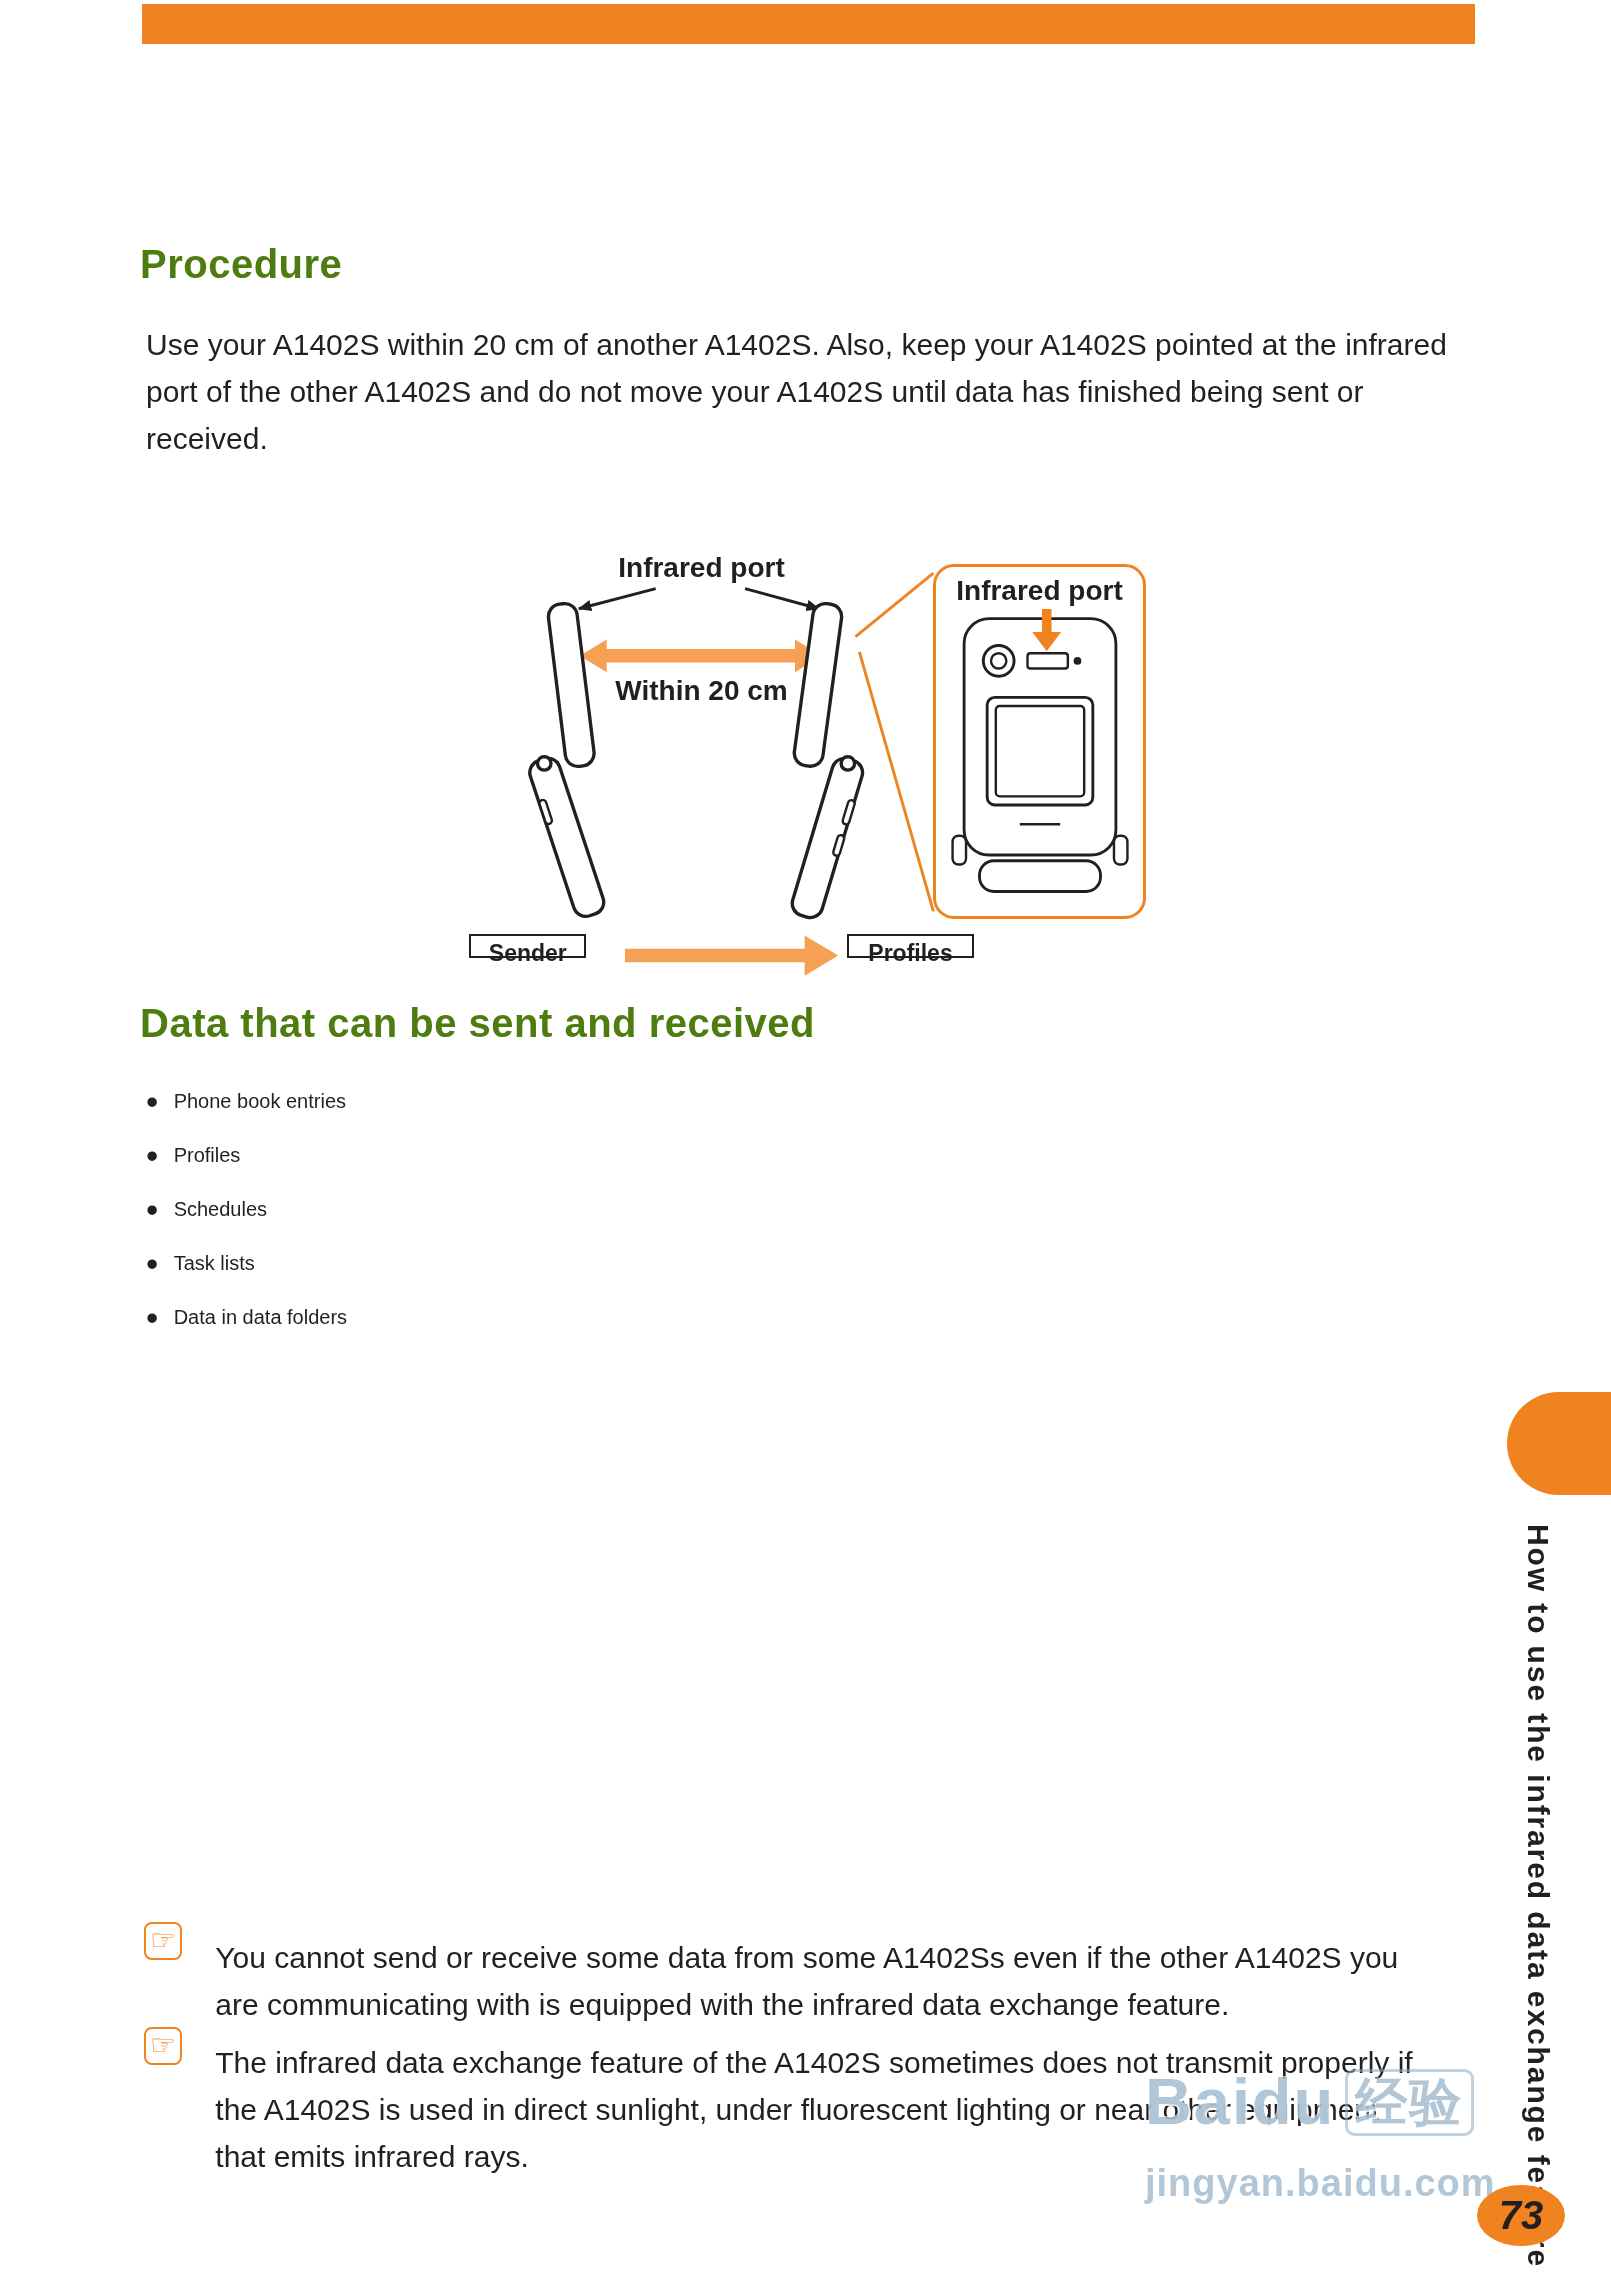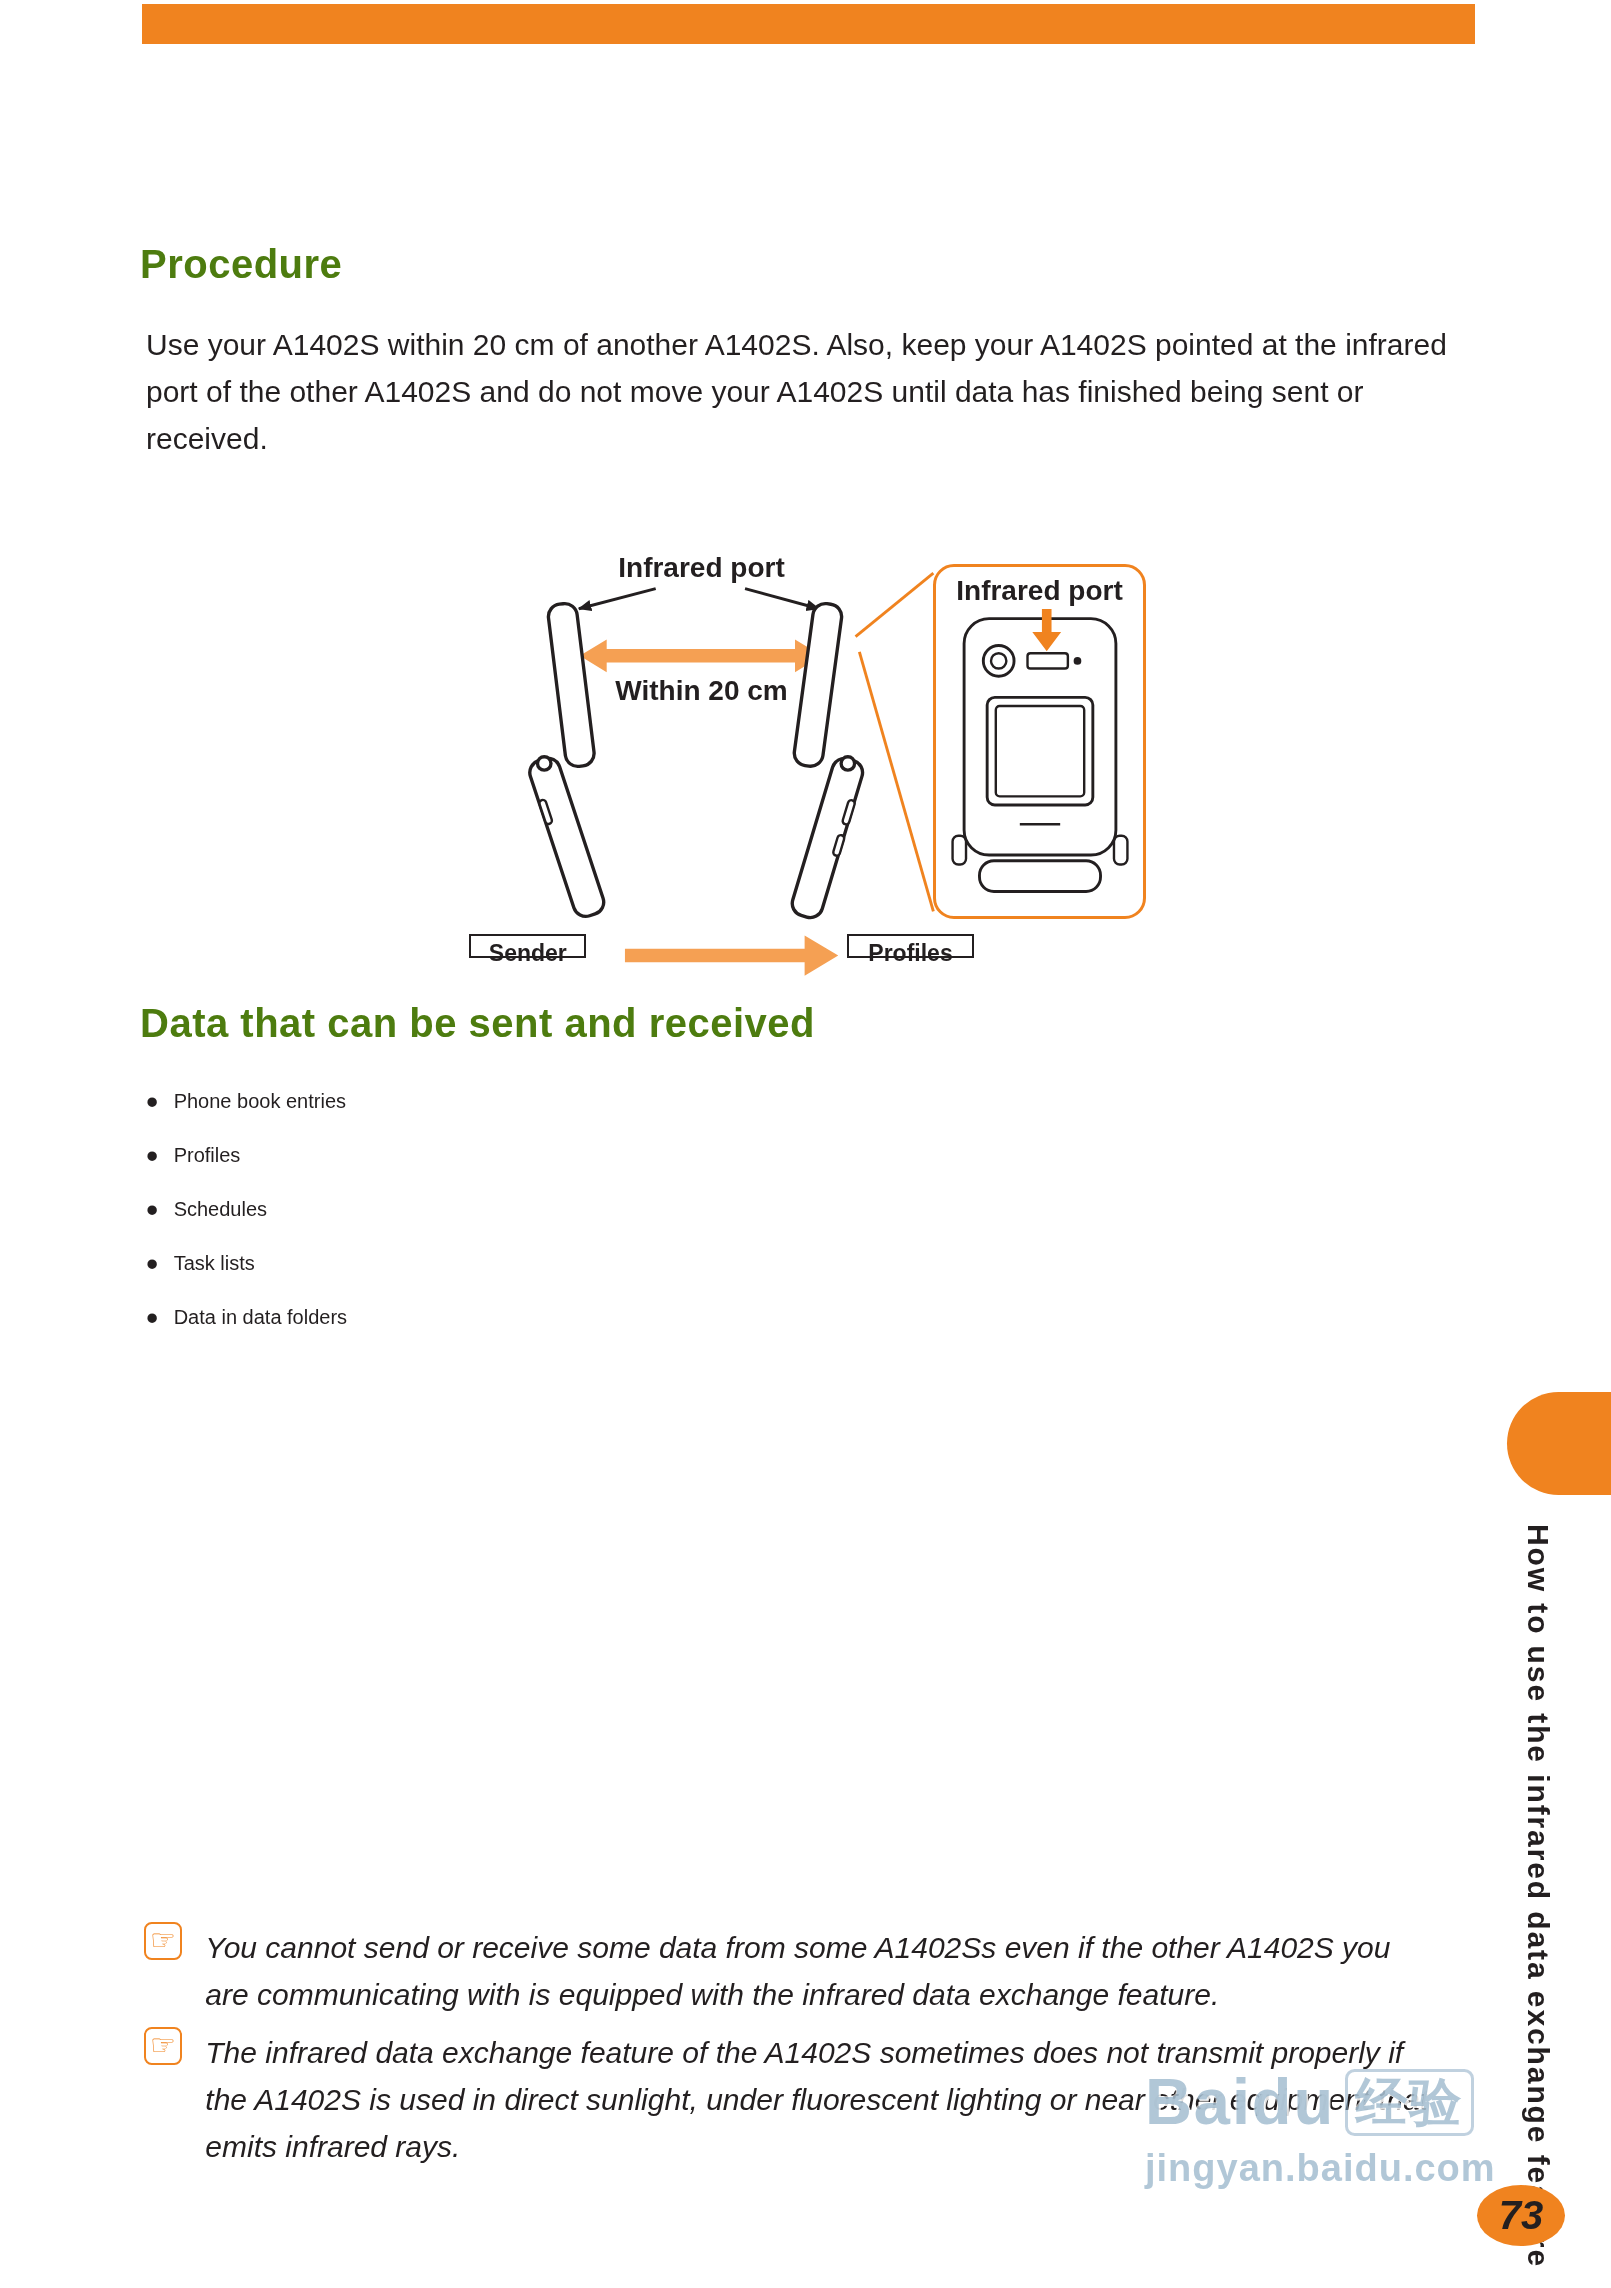--- a/index.html
+++ b/index.html
@@ -49,29 +49,29 @@
   }
 
   
   .note { position:absolute; left:144px; width:1292px; display:flex; gap:17.3px; align-items:flex-start; }
   .note1 { top:1918px; }
   .note2 { top:2023px; }
   .note-icon {
     flex:0 0 auto; width:38px; height:38px; border:2.9px solid #F0831F; border-radius:7.7px;
     color:#F0831F; font-size:29px; line-height:33px; text-align:center; margin-top:3.8px;
   }
-  .note-text { margin:6px; font-size:30px; line-height:47px;font-style:italic; }
+  .note-text { margin:16px; font-size:30px; line-height:47px; }
 
   
   .watermark { position:absolute; left:1145px; top:2064px; z-index:5; color:rgba(140,172,196,0.68);
     text-shadow:1.9px 1.9px 0 rgba(255,255,255,0.85), -1px -1px 0 rgba(255,255,255,0.6); }
   .wm-brand { font-size:65px; font-weight:bold; letter-spacing:1.9px; }
   .wm-cn { display:inline-block; border:3.8px solid rgba(140,172,196,0.55); border-radius:9.6px;
     padding:0 7.7px; margin-left:9.6px; font-size:52px; line-height:61px; vertical-align:3.8px; }
-  .wm-url { font-size:38px; font-weight:bold; margin-top:8px; letter-spacing:1px; }
+  .wm-url { font-size:38px; font-weight:bold; margin-top:23px; letter-spacing:1px; }
 
   
   .page-badge {
     position:absolute; left:1477px; top:2165px; width:88px; height:61px; background:#F0831F;
     border-radius:50%; display:flex; align-items:center; justify-content:center;
     font-size:40px; font-weight:bold; font-style:italic; color:#231F20; z-index:6;margin-top:20px;
   }
 </style>
 </head>
 <body>

